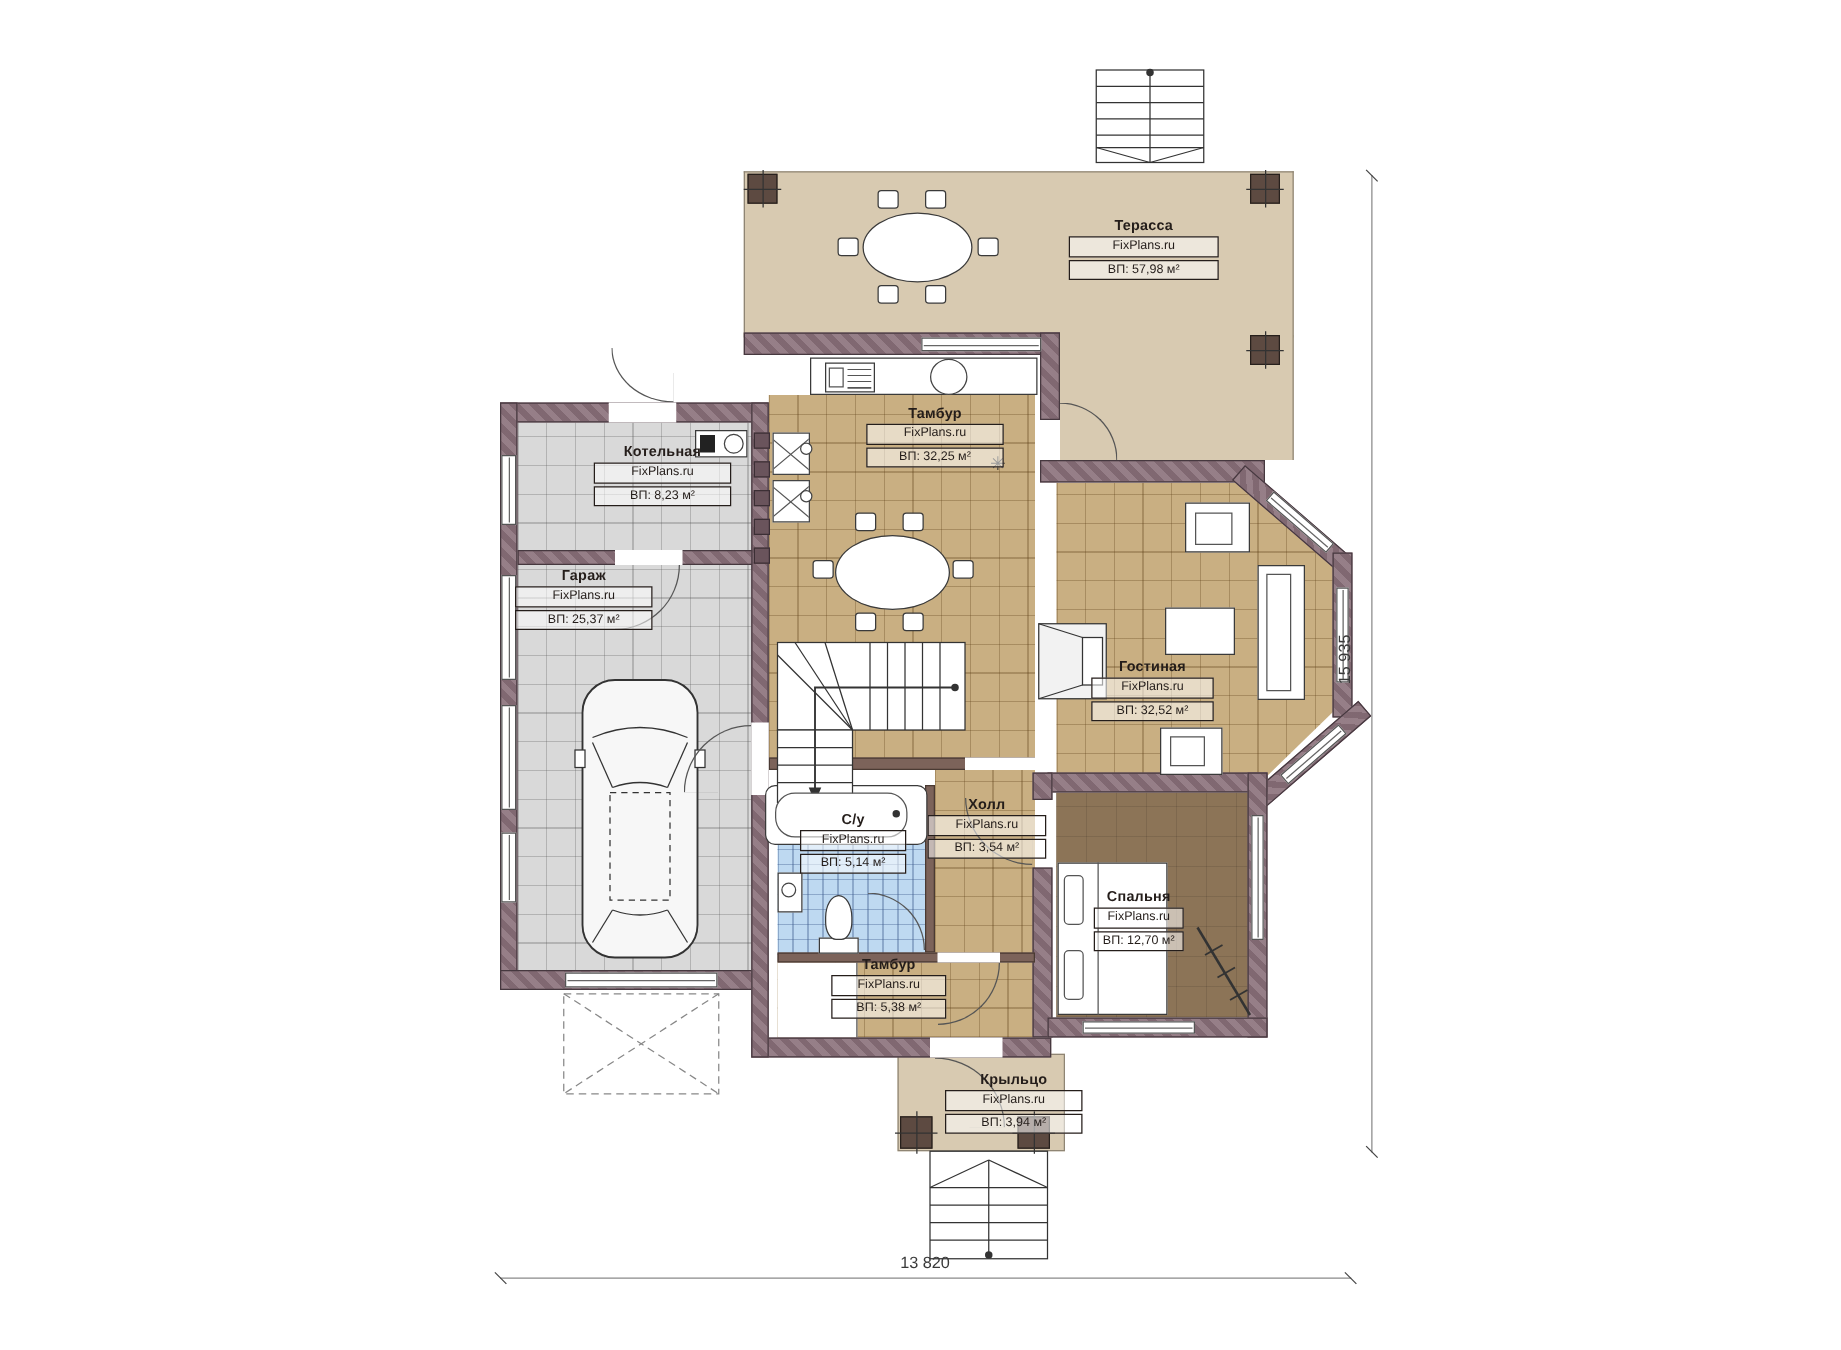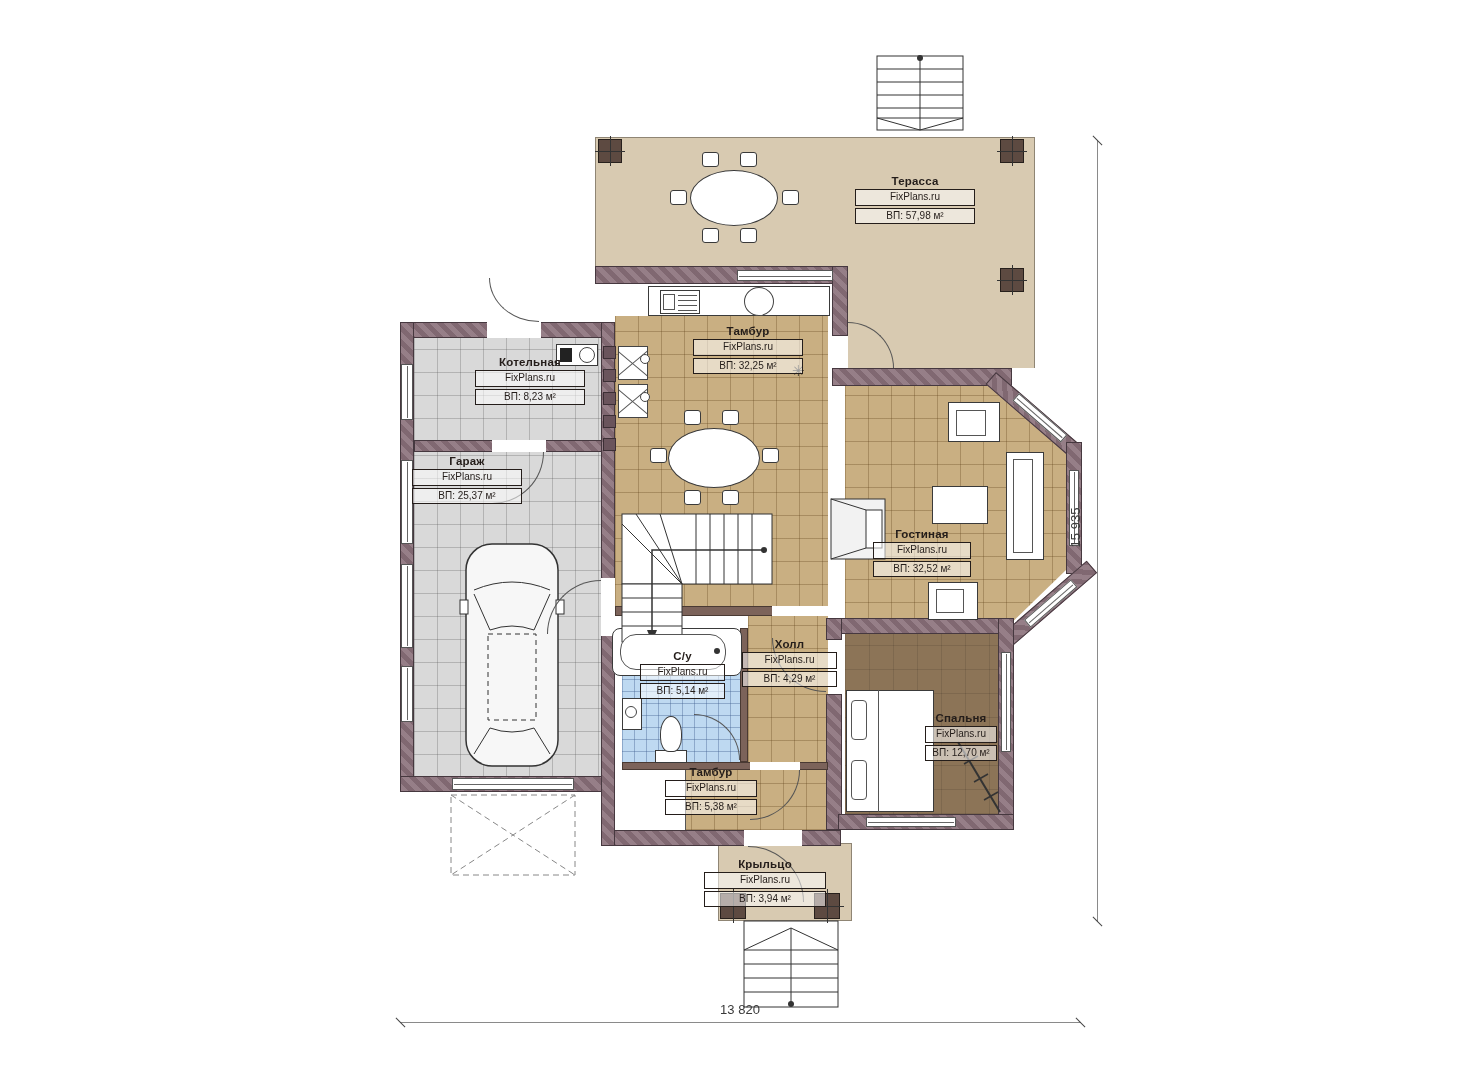--- a/index.html
+++ b/index.html
@@ -303,33 +303,33 @@
   <div class="room-box">ВП: 32,52 м²</div>
 </div>
 <div class="abs room-label" style="left:640px;top:650px;width:85px;">
   <div class="room-name">С/у</div>
   <div class="room-box">FixPlans.ru</div>
   <div class="room-box">ВП: 5,14 м²</div>
 </div>
 <div class="abs room-label" style="left:742px;top:638px;width:95px;">
   <div class="room-name">Холл</div>
   <div class="room-box">FixPlans.ru</div>
-  <div class="room-box">ВП: 4,29 м²</div>
-</div>
-<div class="abs room-label" style="left:900px;top:712px;width:97px;padding-left:25px;">
+  <div class="room-box">ВП: 3,54 м²</div>
+</div>
+<div class="abs room-label" style="left:850px;top:712px;width:97px;padding-left:25px;">
   <div class="room-name">Спальня</div>
   <div class="room-box">FixPlans.ru</div>
   <div class="room-box">ВП: 12,70 м²</div>
 </div>
 <div class="abs room-label" style="left:665px;top:766px;width:92px;">
   <div class="room-name">Тамбур</div>
   <div class="room-box">FixPlans.ru</div>
   <div class="room-box">ВП: 5,38 м²</div>
 </div>
-<div class="abs room-label" style="left:704px;top:858px;width:122px;">
+<div class="abs room-label" style="left:756px;top:858px;width:110px;">
   <div class="room-name">Крыльцо</div>
   <div class="room-box">FixPlans.ru</div>
   <div class="room-box">ВП: 3,94 м²</div>
 </div>
 
 <div class="abs dimline" style="left:1097px;top:140px;width:1px;height:782px;"></div>
 <div class="abs tick" style="left:1091px;top:140px;"></div>
 <div class="abs tick" style="left:1091px;top:921px;"></div>
 <div class="abs dim" style="left:1056px;top:520px;transform:rotate(-90deg);transform-origin:center;">15 935</div>
 <div class="abs dimline" style="left:400px;top:1022px;width:681px;height:1px;"></div>

